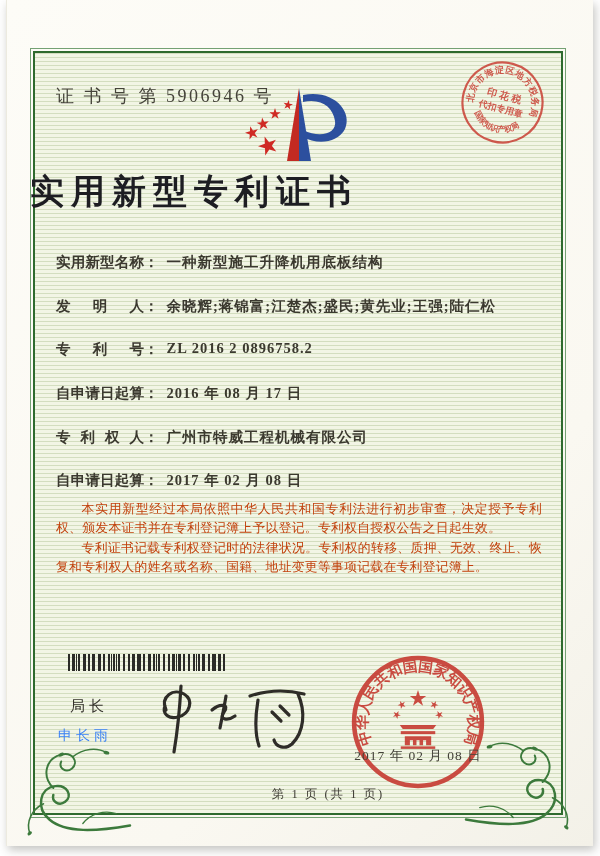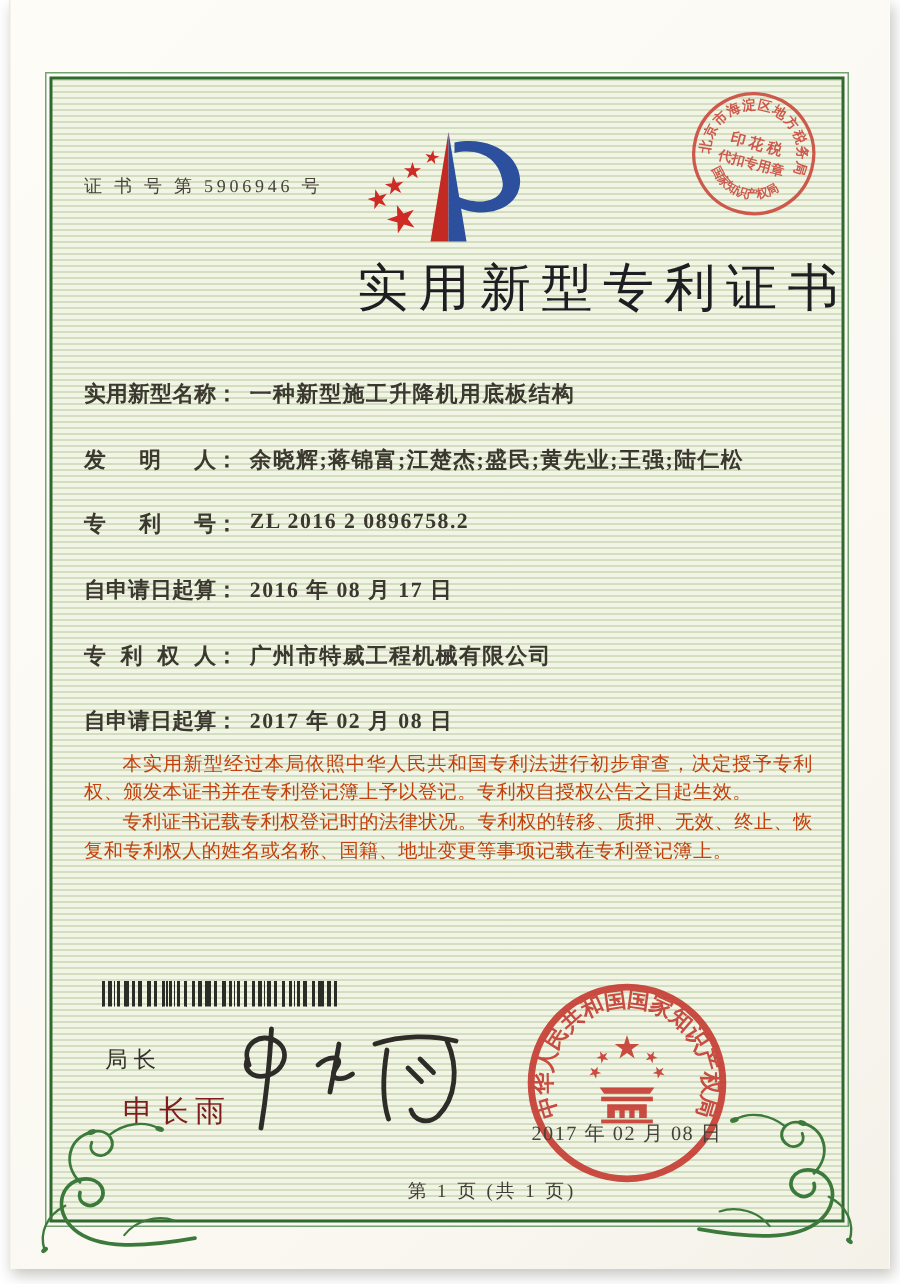--- a/index.html
+++ b/index.html
@@ -8,41 +8,41 @@
   .paper{position:absolute;left:6px;top:0;width:586px;height:846px;
          background:linear-gradient(135deg,#fdfcf7 0%,#faf8f1 70%,#f3f1e8 100%);
          box-shadow:2px 4px 9px rgba(60,60,50,0.30);border-left:1px solid #eceadf;}
   .frame{position:absolute;left:30px;top:48px;width:536px;height:770px;
          border:1px solid #74a173;padding:2px;box-sizing:border-box;}
   .frame-inner{width:100%;height:100%;box-sizing:border-box;border:2px solid #2e6a2e;
          background-color:#f2f5e5;
          background-image:repeating-linear-gradient(to bottom,
             rgba(139,167,103,0.30) 0px, rgba(139,167,103,0.30) 1px,
             rgba(242,245,229,0) 1px, rgba(242,245,229,0) 4px);}
-  .cert-number{position:absolute;left:56px;top:84px;font-size:12px;letter-spacing:2.5px;
-         color:#45433a;margin-top:32px;}
+  .cert-number{position:absolute;left:56px;top:84px;font-size:18px;letter-spacing:2.5px;
+         color:#45433a;}
   .logo{position:absolute;left:237px;top:83px;width:130px;height:85px;}
-  .title{position:absolute;left:30px;top:169px;width:536px;text-align:right;
-         font-size:34px;font-weight:normal;letter-spacing:7px;color:#1d1d22;}
+  .title{position:absolute;left:30px;top:169px;width:536px;text-align:left;
+         font-size:34px;font-weight:bold;letter-spacing:7px;color:#1d1d22;}
   .fields{position:absolute;left:56px;top:253px;width:486px;font-weight:bold;}
   .frow{height:43.7px;font-size:14.5px;color:#3b392f;white-space:nowrap;}
   .flabel{display:inline-block;width:88px;text-align:justify;text-align-last:justify;
          vertical-align:top;}
   .fcolon{display:inline-block;margin-right:8px;vertical-align:top;}
   .fvalue{letter-spacing:1px;vertical-align:top;}
   .paras{position:absolute;left:56px;top:500px;width:486px;color:#c2410c;}
   .paras p{margin:0;font-size:12.8px;line-height:19.3px;text-indent:2em;
          text-align:justify;letter-spacing:0.3px;}
   .barcode{position:absolute;left:68px;top:654px;width:158px;height:17px;
          background-image:
            repeating-linear-gradient(90deg,#2b2b28 0 2px,transparent 2px 5px),
            repeating-linear-gradient(90deg,#2b2b28 0 1px,transparent 1px 8px),
            repeating-linear-gradient(90deg,transparent 0 4px,#2b2b28 4px 5px,transparent 5px 13px);}
   .signer-title{position:absolute;left:70px;top:697px;font-size:15px;letter-spacing:4px;color:#33312a;}
-  .signer-name{position:absolute;left:82px;top:727px;font-size:20px;letter-spacing:4px;color:#7f1d1d;}
+  .signer-name{position:absolute;left:58px;top:727px;font-size:14px;letter-spacing:4px;color:#3b82f6;}
   .signature{position:absolute;left:138px;top:680px;width:185px;height:80px;}
   .main-seal{position:absolute;left:348px;top:652px;width:140px;height:140px;opacity:0.88;z-index:4;}
   .seal-date{position:absolute;left:348px;top:747px;width:140px;text-align:center;
          font-size:13.5px;letter-spacing:1px;color:#44423a;z-index:6;}
   .tax-seal{position:absolute;left:455px;top:55px;width:95px;height:95px;opacity:0.82;
          transform:rotate(15deg);}
   .footer{position:absolute;left:30px;top:786px;width:596px;text-align:center;
          font-size:12.5px;letter-spacing:2px;color:#3f3d35;}
   .flourish{position:absolute;width:118px;height:100px;z-index:5;}
   .flourish.fl-left{left:14px;top:742px;}

